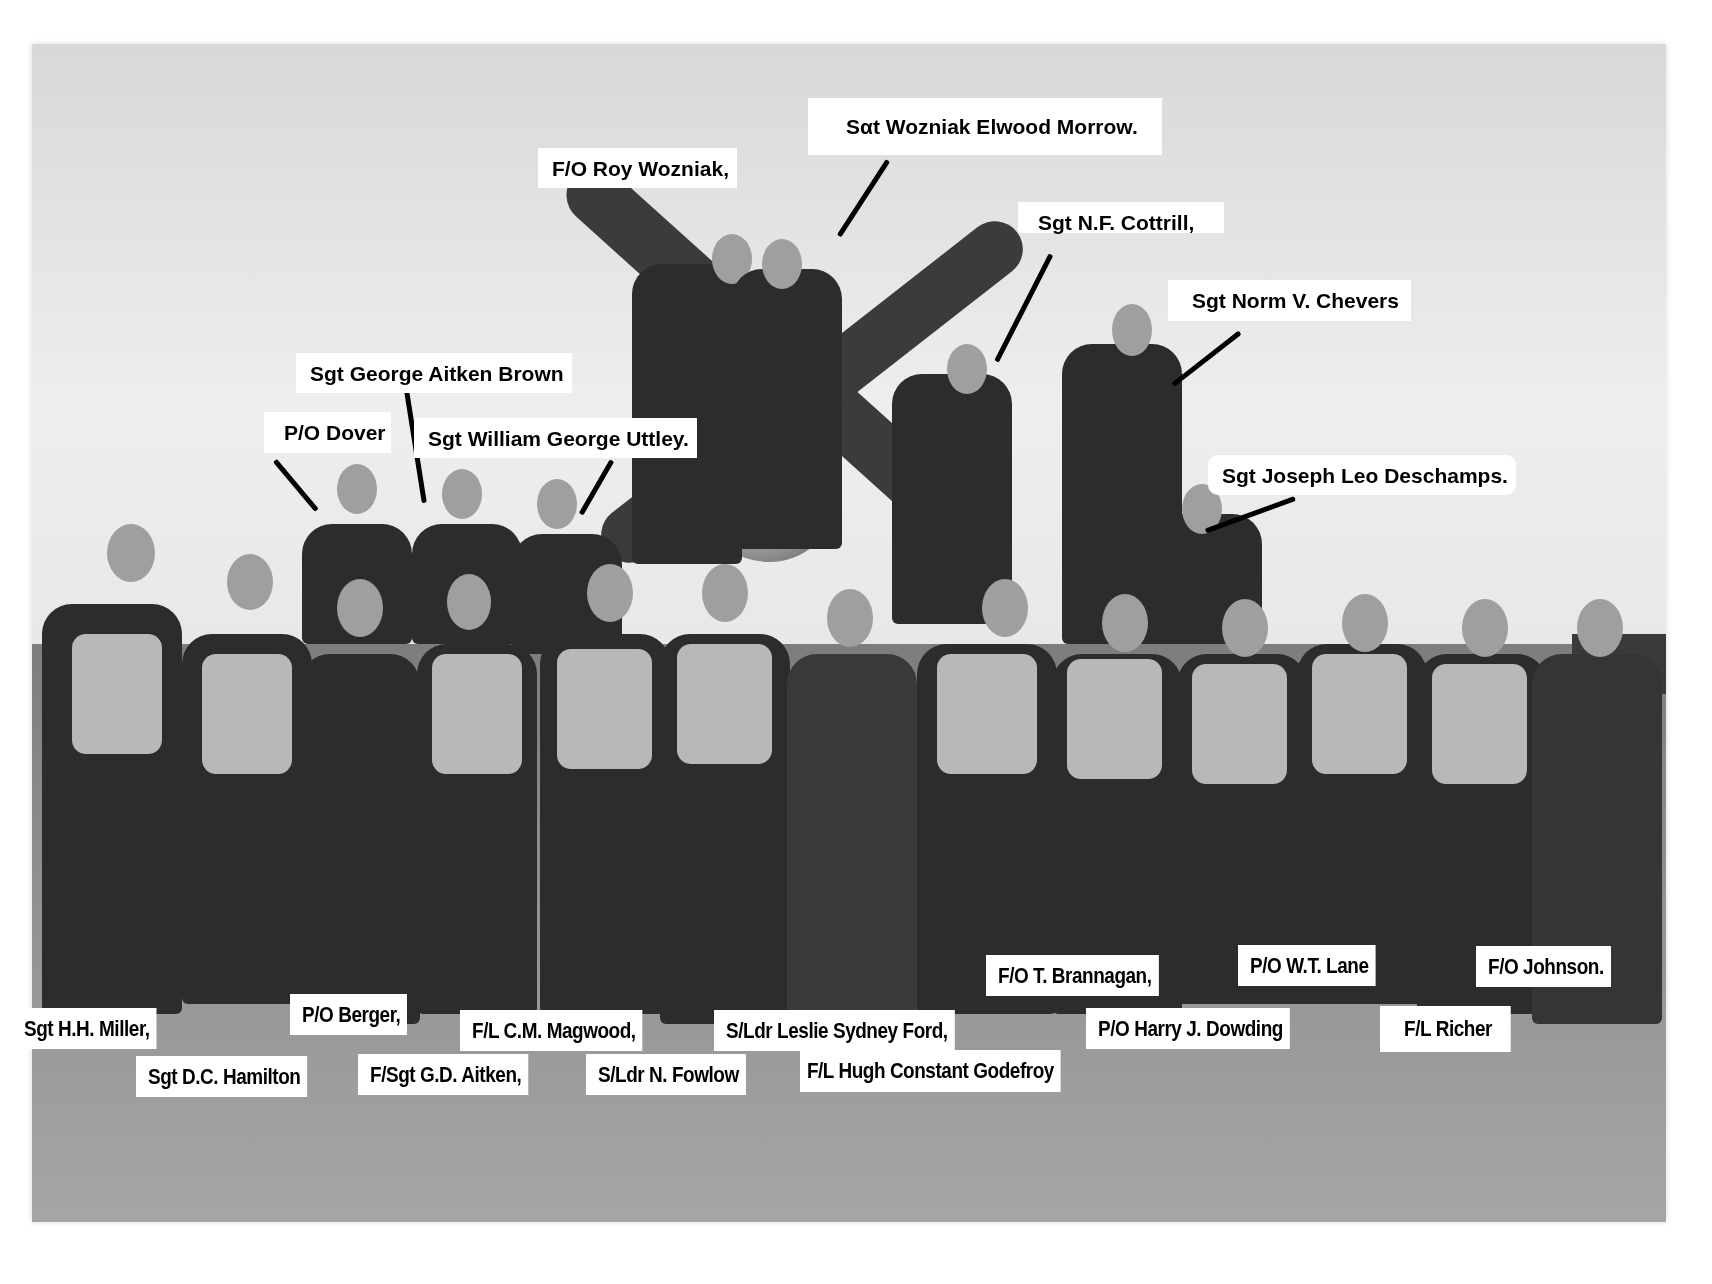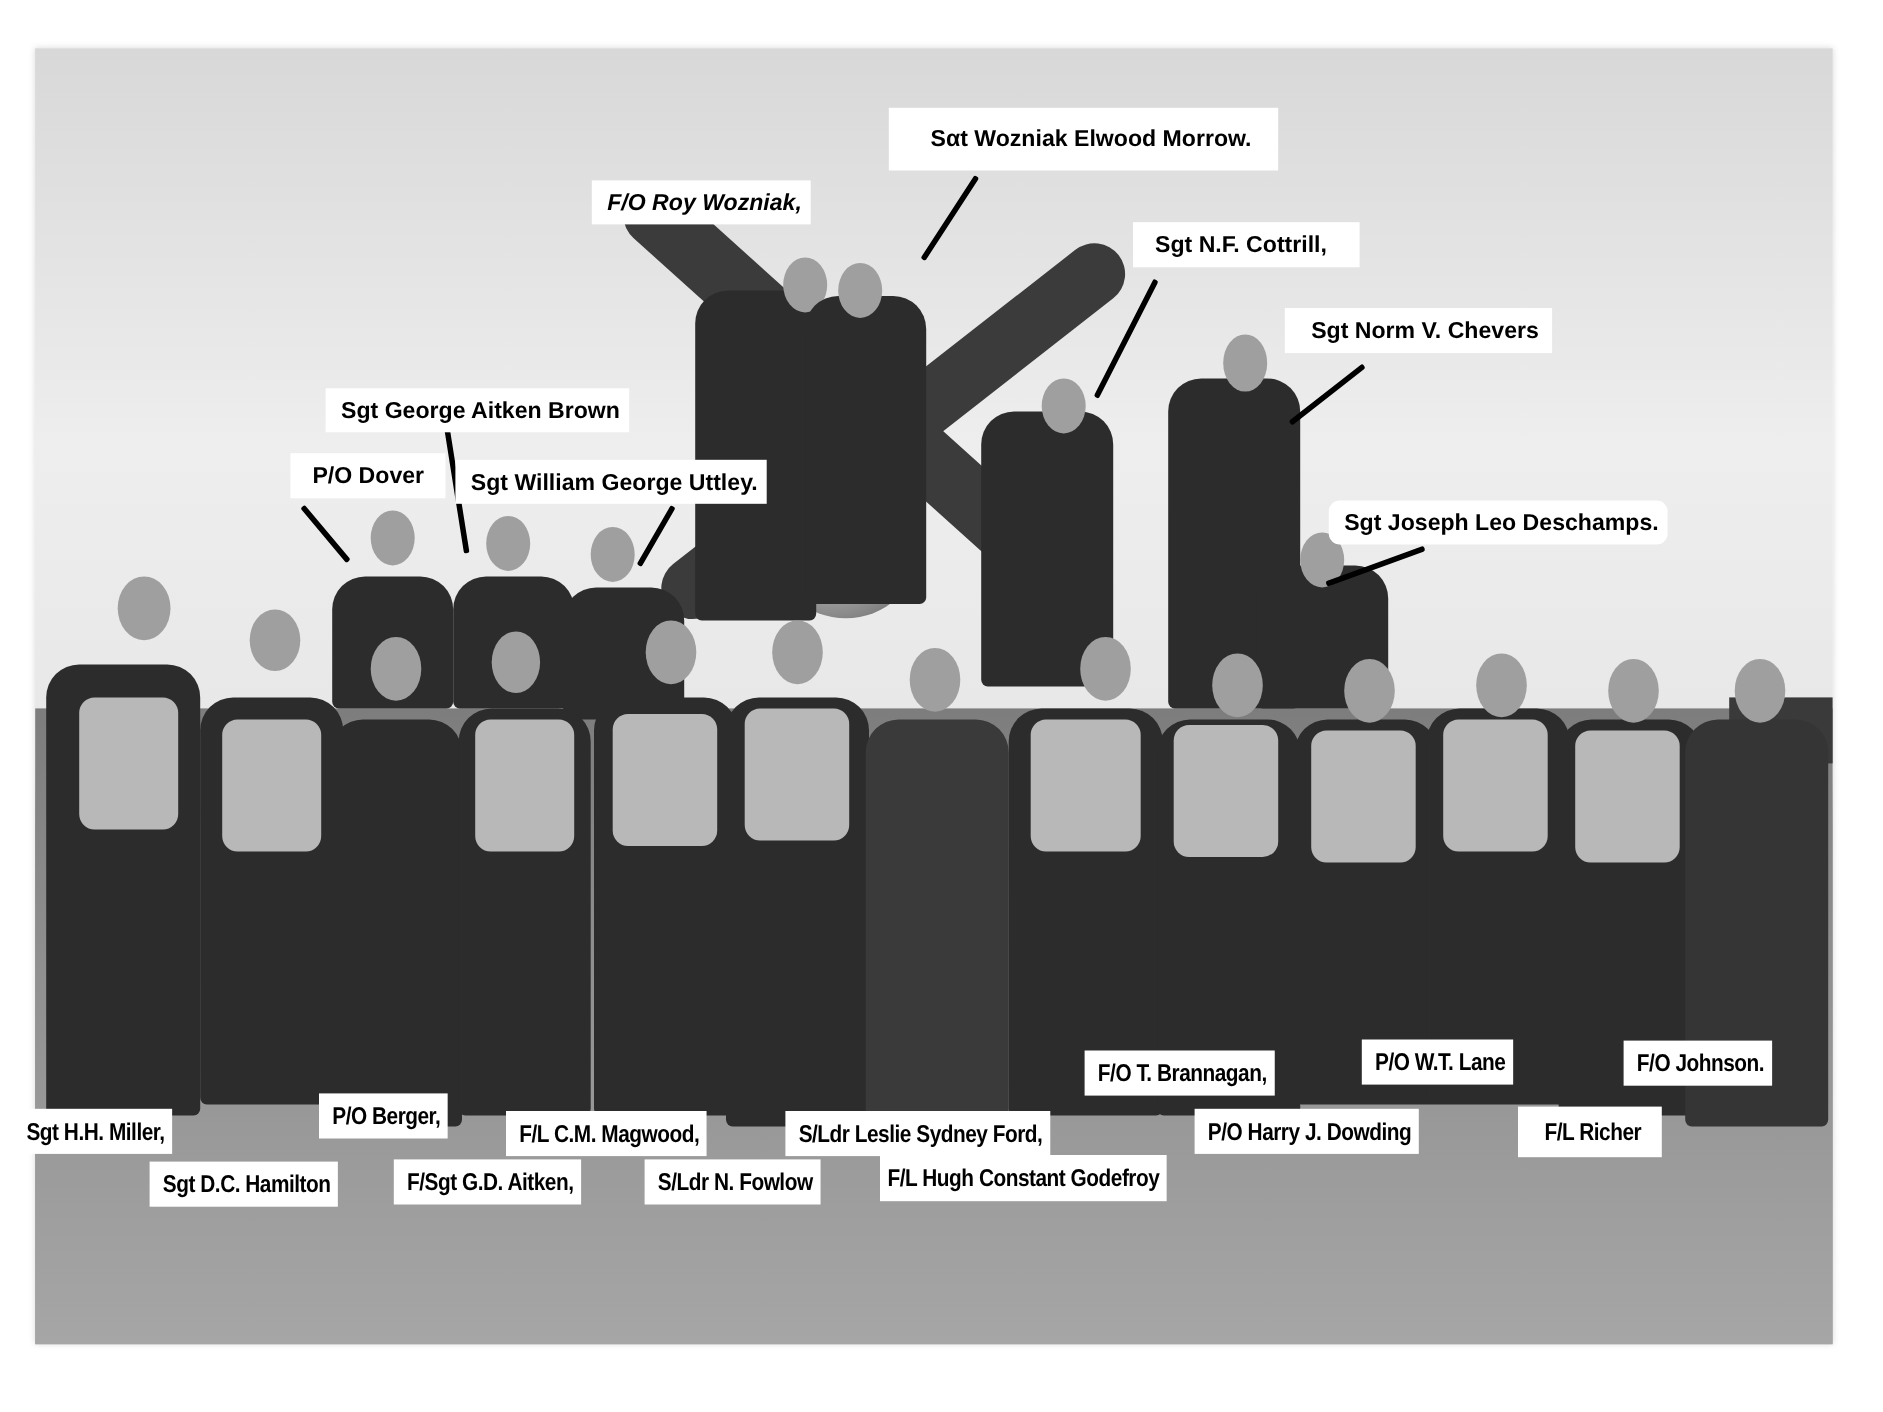--- a/index.html
+++ b/index.html
@@ -103,25 +103,25 @@
 
 <div class="leader" style="left:888px;top:158px;width:90px;transform:rotate(123deg);"></div>
 <div class="leader" style="left:1051px;top:252px;width:120px;transform:rotate(117deg);"></div>
 <div class="leader" style="left:1240px;top:330px;width:85px;transform:rotate(142deg);"></div>
 <div class="leader" style="left:404px;top:372px;width:130px;transform:rotate(81deg);"></div>
 <div class="leader" style="left:275px;top:458px;width:65px;transform:rotate(50deg);"></div>
 <div class="leader" style="left:612px;top:458px;width:62px;transform:rotate(120deg);"></div>
 <div class="leader" style="left:1295px;top:496px;width:95px;transform:rotate(160deg);"></div>
 
 <div class="label" style="left:808px;top:98px;padding:18px 24px 18px 38px;">Sαt  Wozniak Elwood Morrow.</div>
-<div class="label" style="left:538px;top:164px;font-style:italic;">F/O Roy Wozniak,</div>
-<div class="label" style="left:1018px;top:202px;padding:10px 30px 10px 20px;margin-left:12px;">Sgt N.F. Cottrill,</div>
+<div class="label" style="left:538px;top:148px;">F/O Roy Wozniak,</div>
+<div class="label" style="left:1018px;top:202px;padding:10px 30px 0 20px;">Sgt N.F. Cottrill,</div>
 <div class="label" style="left:1168px;top:280px;padding:10px 12px 10px 24px;">Sgt Norm V. Chevers</div>
 <div class="label" style="left:296px;top:353px;">Sgt George Aitken Brown</div>
-<div class="label" style="left:264px;top:412px;padding:10px 19px 10px 20px;">P/O Dover</div>
+<div class="label" style="left:264px;top:412px;padding:10px 5px 10px 20px;">P/O Dover</div>
 <div class="label" style="left:414px;top:418px;">Sgt William George Uttley.</div>
 <div class="label" style="left:1208px;top:455px;border-radius:10px;">Sgt Joseph Leo Deschamps.</div>
 
 <div class="label narrow" style="left:12px;top:1008px;">Sgt H.H. Miller,</div>
 <div class="label narrow" style="left:290px;top:994px;">P/O Berger,</div>
 <div class="label narrow" style="left:460px;top:1010px;">F/L C.M. Magwood,</div>
 <div class="label narrow" style="left:714px;top:1010px;">S/Ldr Leslie Sydney Ford,</div>
 <div class="label narrow" style="left:986px;top:955px;">F/O T. Brannagan,</div>
 <div class="label narrow" style="left:1238px;top:945px;">P/O W.T. Lane</div>
 <div class="label narrow" style="left:1476px;top:946px;">F/O Johnson.</div>

